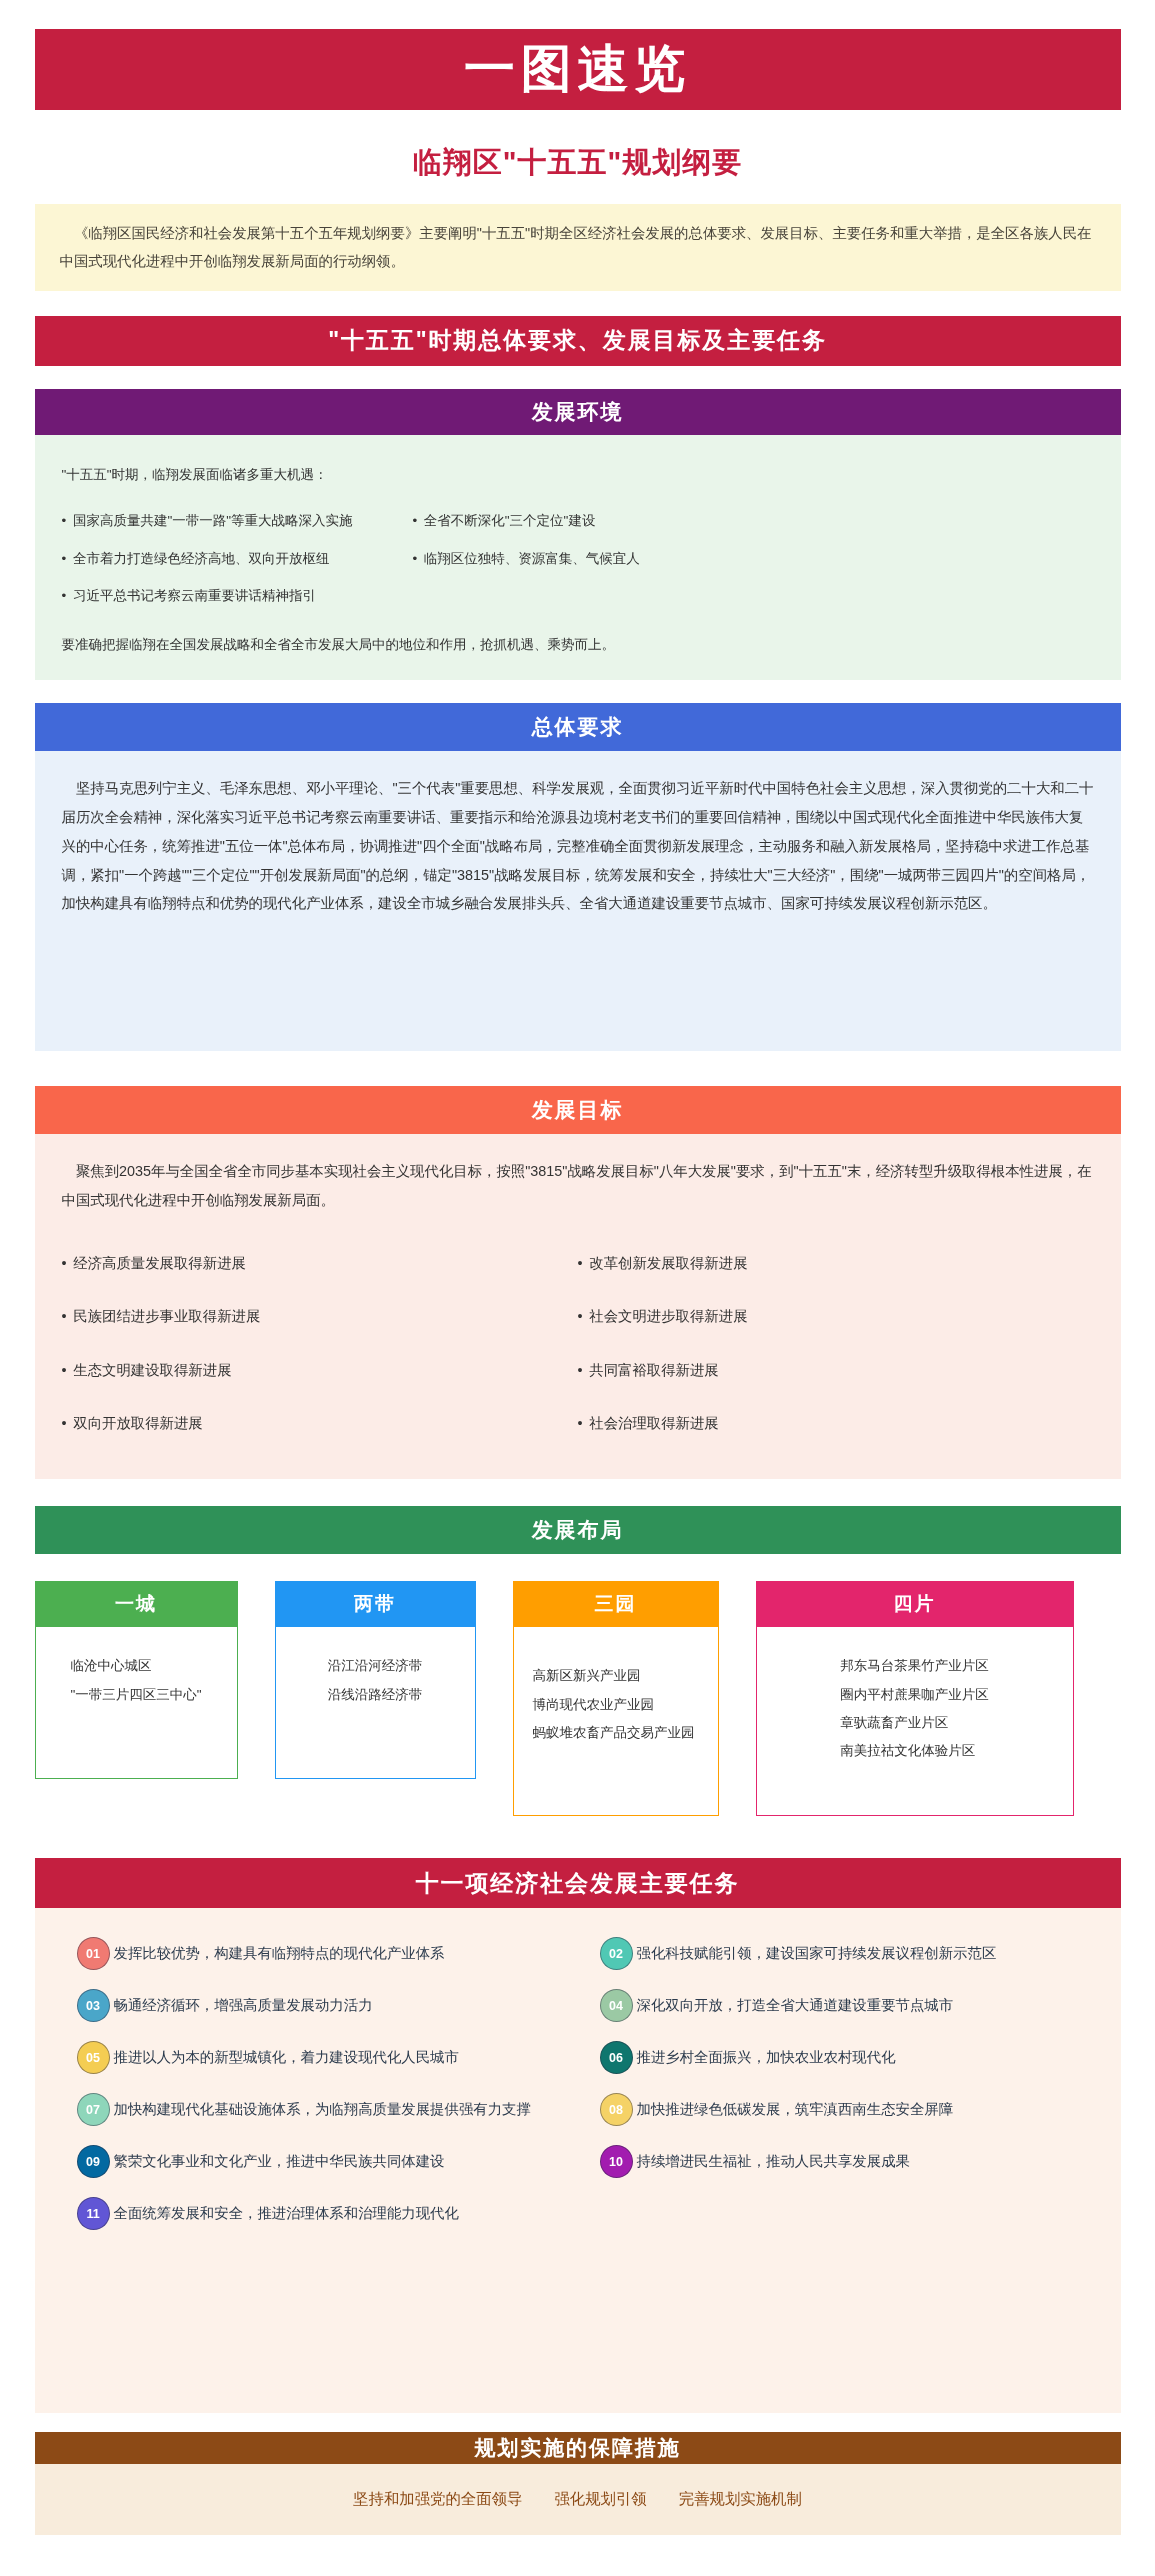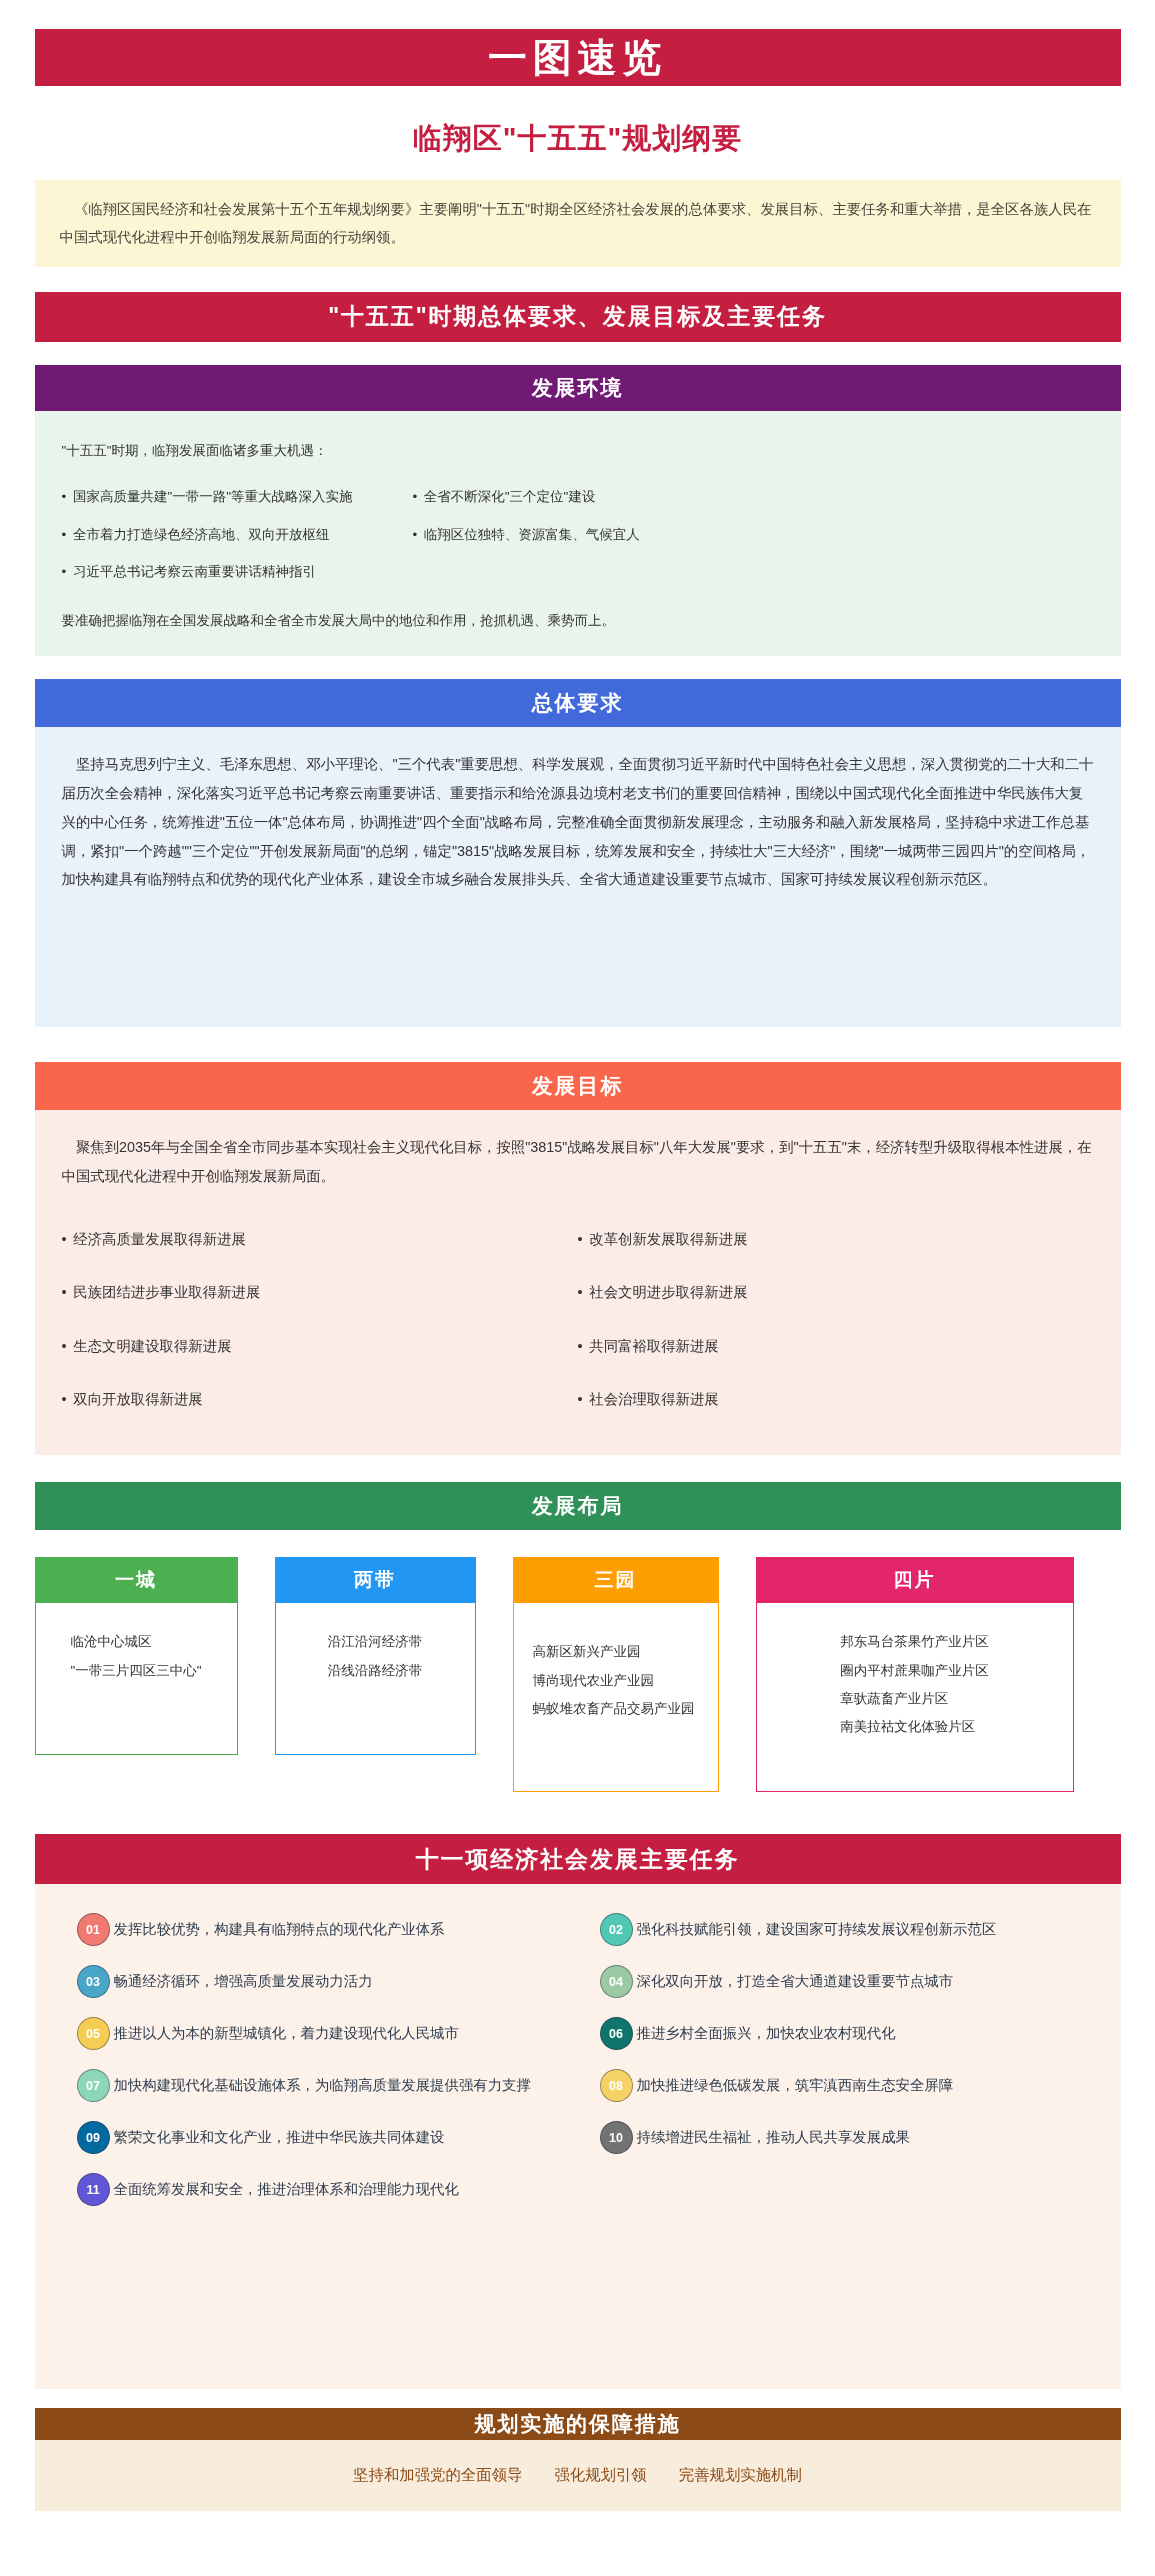--- a/index.html
+++ b/index.html
@@ -7,21 +7,21 @@
     width:1155px;height:2576px;background:#ffffff;
     font-family:"Liberation Sans","DejaVu Sans",sans-serif;
     color:#333;
   }
   .container{width:1086px;margin:0 auto;padding-top:29px;}
 
   .banner{
     width:100%;display:flex;align-items:center;justify-content:center;
     color:#fff;font-weight:700;box-sizing:border-box;
   }
-  .hero-banner{height:57px;font-size:39px;letter-spacing:5.8px;background:#c41f40;}
+  .hero-banner{height:81px;font-size:51px;letter-spacing:5.8px;background:#c41f40;}
   .page-title{
     margin-top:33px;text-align:center;color:#c41f40;
     font-size:29px;font-weight:700;letter-spacing:1px;
   }
   .intro-box{
     margin-top:21px;background:#fcf6d4;padding:15.4px 25px;
     font-size:14.4px;line-height:1.95;color:#47433a;box-sizing:border-box;
   }
   .intro-box p{margin:0;text-indent:1em;}
 
@@ -238,21 +238,21 @@
       </div>
       <div class="task">
         <span class="task-num" style="background: rgb(245, 210, 102);">08</span>
         <span class="task-text">加快推进绿色低碳发展，筑牢滇西南生态安全屏障</span>
       </div>
       <div class="task">
         <span class="task-num" style="background: #0369a1;">09</span>
         <span class="task-text">繁荣文化事业和文化产业，推进中华民族共同体建设</span>
       </div>
       <div class="task">
-        <span class="task-num" style="background: #737373;">10</span>
+        <span class="task-num" style="background: #a21caf;">10</span>
         <span class="task-text">持续增进民生福祉，推动人民共享发展成果</span>
       </div>
       <div class="task">
         <span class="task-num" style="background: rgb(97, 86, 213);">11</span>
         <span class="task-text">全面统筹发展和安全，推进治理体系和治理能力现代化</span>
       </div>
 
     </div>
   </section>
 

